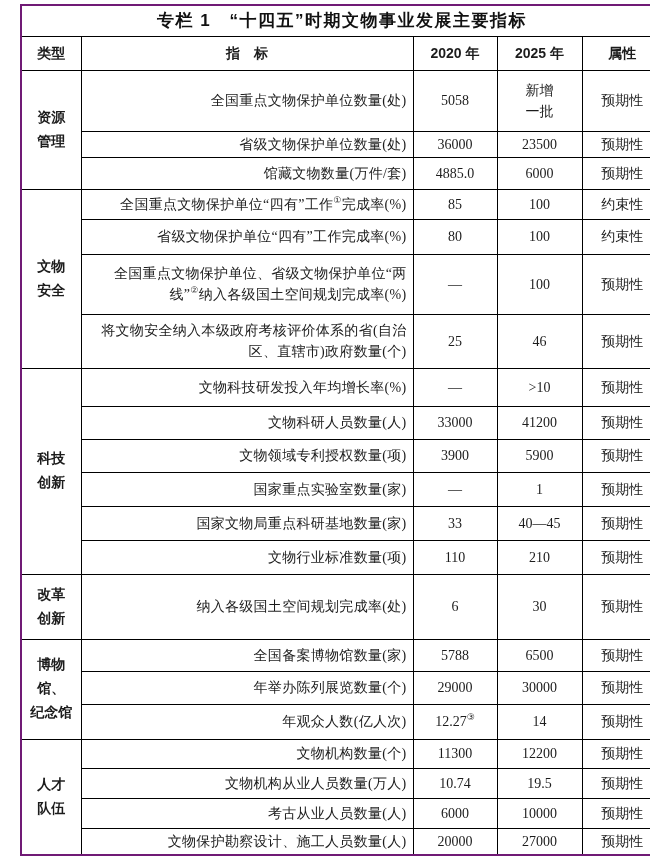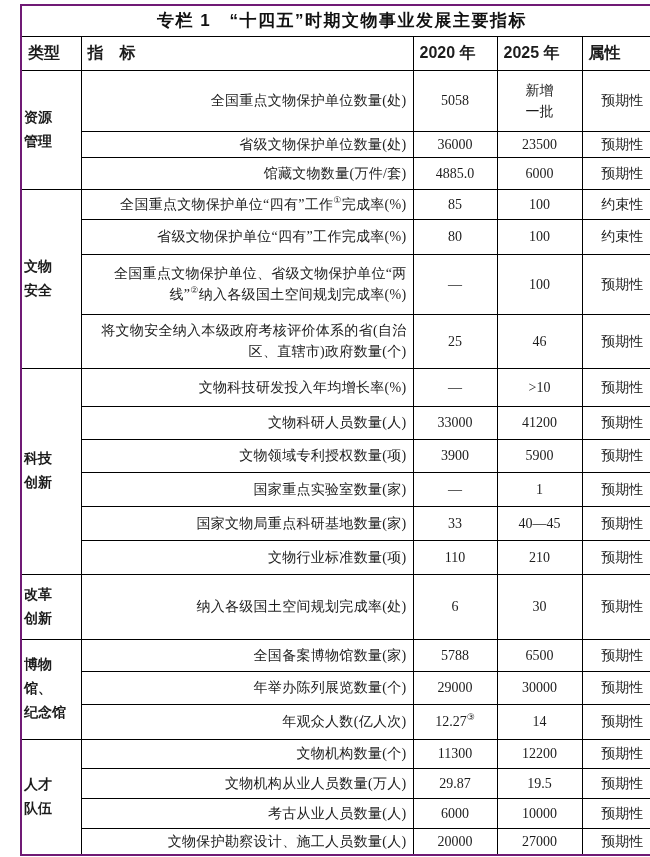--- a/index.html
+++ b/index.html
@@ -28,26 +28,27 @@
     font-family: "Liberation Sans", "DejaVu Sans", sans-serif;
     font-weight: bold;
     font-size: 17px;
     text-align: center;
     letter-spacing: 1.5px;
     color: #111;
   }
   td.head-cell {
     font-family: "Liberation Sans", "DejaVu Sans", sans-serif;
     font-weight: bold;
-    text-align: left;
-    font-size: 16px;
+    text-align: center;
+    font-size: 14px;
   }
   td.c-type {
     font-family: "Liberation Sans", "DejaVu Sans", sans-serif;
     font-weight: bold;
+    text-align: center;
     white-space: pre-line;
     line-height: 1.7;
     font-size: 14px;
     padding: 2px 2px;
   }
   td.c-ind {
     text-align: right;
     padding-left: 13px;
     padding-right: 6px;
     letter-spacing: 0.3px;
@@ -208,21 +209,21 @@
   <tr style="height:29px">
     <td class="c-type" rowspan="4">人才
 队伍</td>
     <td class="c-ind">文物机构数量(个)</td>
     <td class="c-val">11300</td>
     <td class="c-val">12200</td>
     <td class="c-attr">预期性</td>
   </tr>
   <tr style="height:30px">
     <td class="c-ind">文物机构从业人员数量(万人)</td>
-    <td class="c-val">29.87</td>
+    <td class="c-val">10.74</td>
     <td class="c-val">19.5</td>
     <td class="c-attr">预期性</td>
   </tr>
   <tr style="height:30px">
     <td class="c-ind">考古从业人员数量(人)</td>
     <td class="c-val">6000</td>
     <td class="c-val">10000</td>
     <td class="c-attr">预期性</td>
   </tr>
   <tr style="height:18px">

